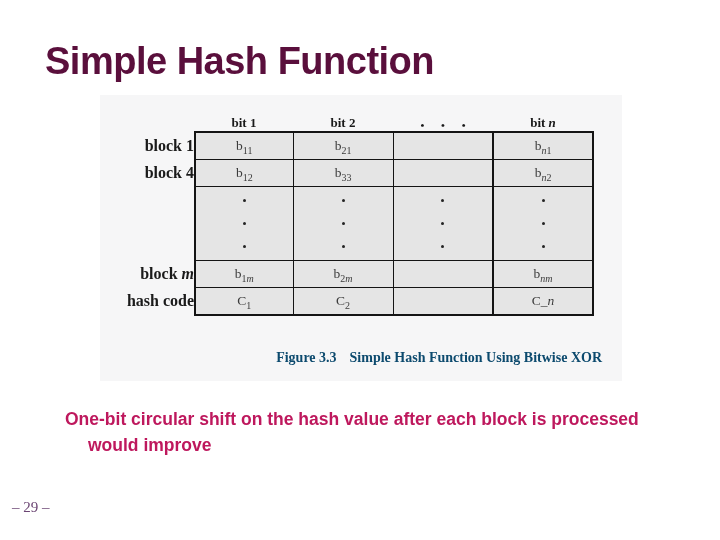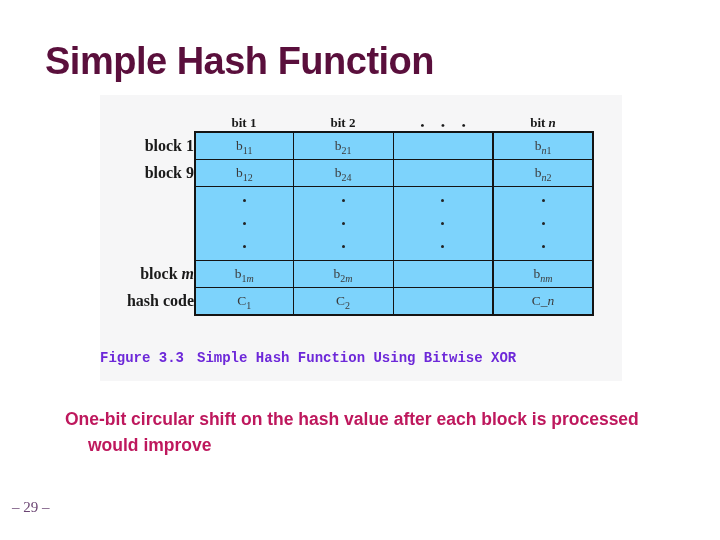--- a/index.html
+++ b/index.html
@@ -66,21 +66,21 @@
     vertical-align: middle;
     white-space: nowrap;
   }
 
   td.cell {
     border: 1px solid #141414;
     text-align: center;
     vertical-align: middle;
     font-size: 13.5px;
     color: #3b3b3b;
-    background: #7dd3fc;
+    background: #e5e5e5;
   }
   td.cell sub { font-size: 10px; line-height: 0; }
   td.cell.firstcol { border-left-width: 2px; }
   td.cell.lastcol { border-left-width: 2px; border-right-width: 2px; }
   td.cell.toprow { border-top-width: 2px; }
   td.cell.botrow { border-bottom-width: 2px; }
 
   .vstack {
     display: flex;
     flex-direction: column;
@@ -88,26 +88,25 @@
     justify-content: center;
     gap: 20px;
   }
   .dot { width: 3px; height: 3px; border-radius: 50%; background: #232323; }
 
   .caption {
     position: absolute;
     left: 0;
     right: 20px;
     top: 255px;
-    text-align: left;
+    text-align: right;
     font-weight: bold;
     font-size: 14px;
-    color: #6d28d9;
-    white-space: nowrap;
-    font-family: Liberation Mono, monospace;
+    color: #0c4a6e;
+    white-space: nowrap;
   }
   .caption .capnum { margin-right: 13px; }
 
   
   .bodytext {
     position: absolute;
     left: 65px;
     top: 406px;
     width: 575px;
     padding-left: 23px;
@@ -164,23 +163,23 @@
       </thead>
       <tbody id="xbody">
           <tr style="height: 27px;">
             <td class="rowlabel">block 1</td>
             <td class="cell firstcol toprow">b<sub>11</sub></td>
             <td class="cell toprow">b<sub>21</sub></td>
             <td class="cell toprow"></td>
             <td class="cell lastcol toprow">b<sub><i>n</i>1</sub></td>
           </tr>
           <tr style="height: 27px;">
-            <td class="rowlabel">block 9</td>
+            <td class="rowlabel">block 4</td>
             <td class="cell firstcol">b<sub>12</sub></td>
-            <td class="cell">b<sub>24</sub></td>
+            <td class="cell">b<sub>33</sub></td>
             <td class="cell"></td>
             <td class="cell lastcol">b<sub><i>n</i>2</sub></td>
           </tr>
           <tr style="height: 74px;">
             <td class="rowlabel"></td>
             <td class="cell firstcol">
               <div class="vstack">
                 <span class="dot"></span>
                 <span class="dot"></span>
                 <span class="dot"></span>

